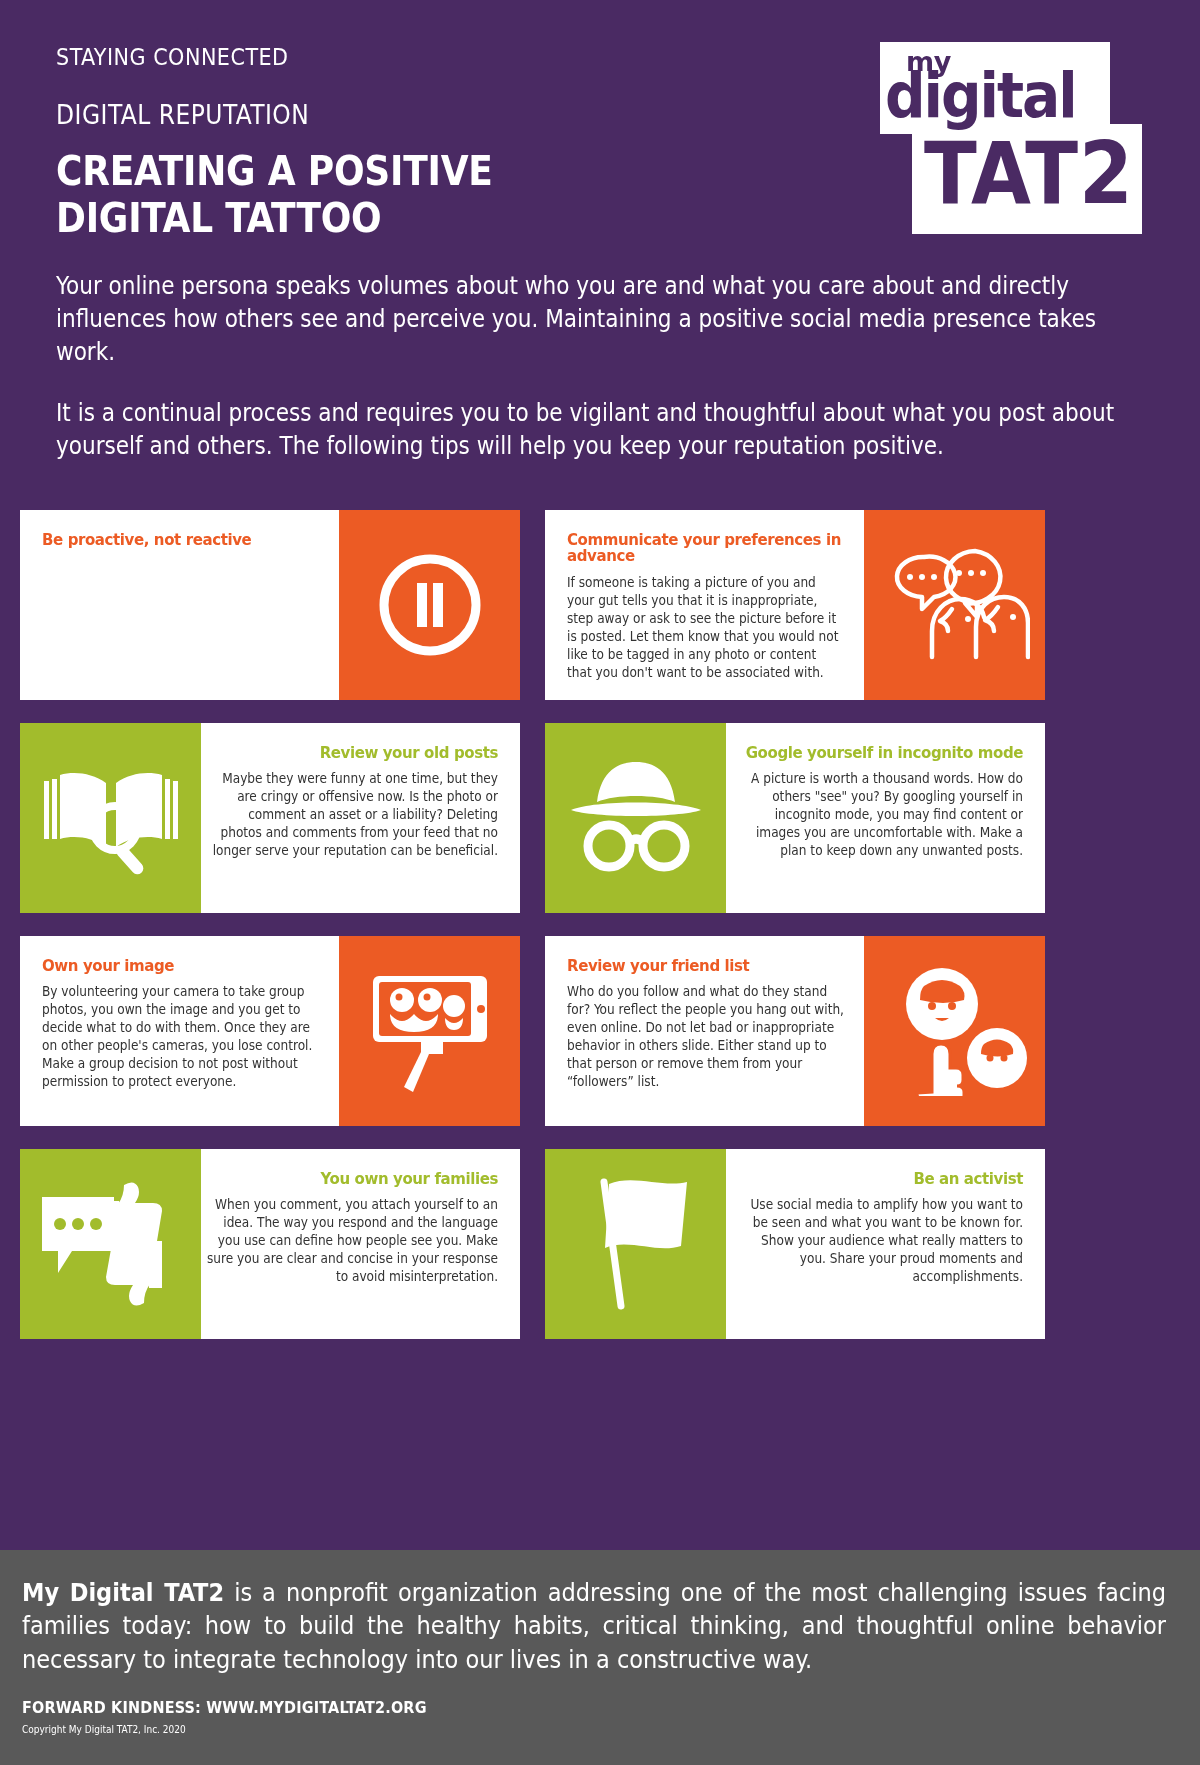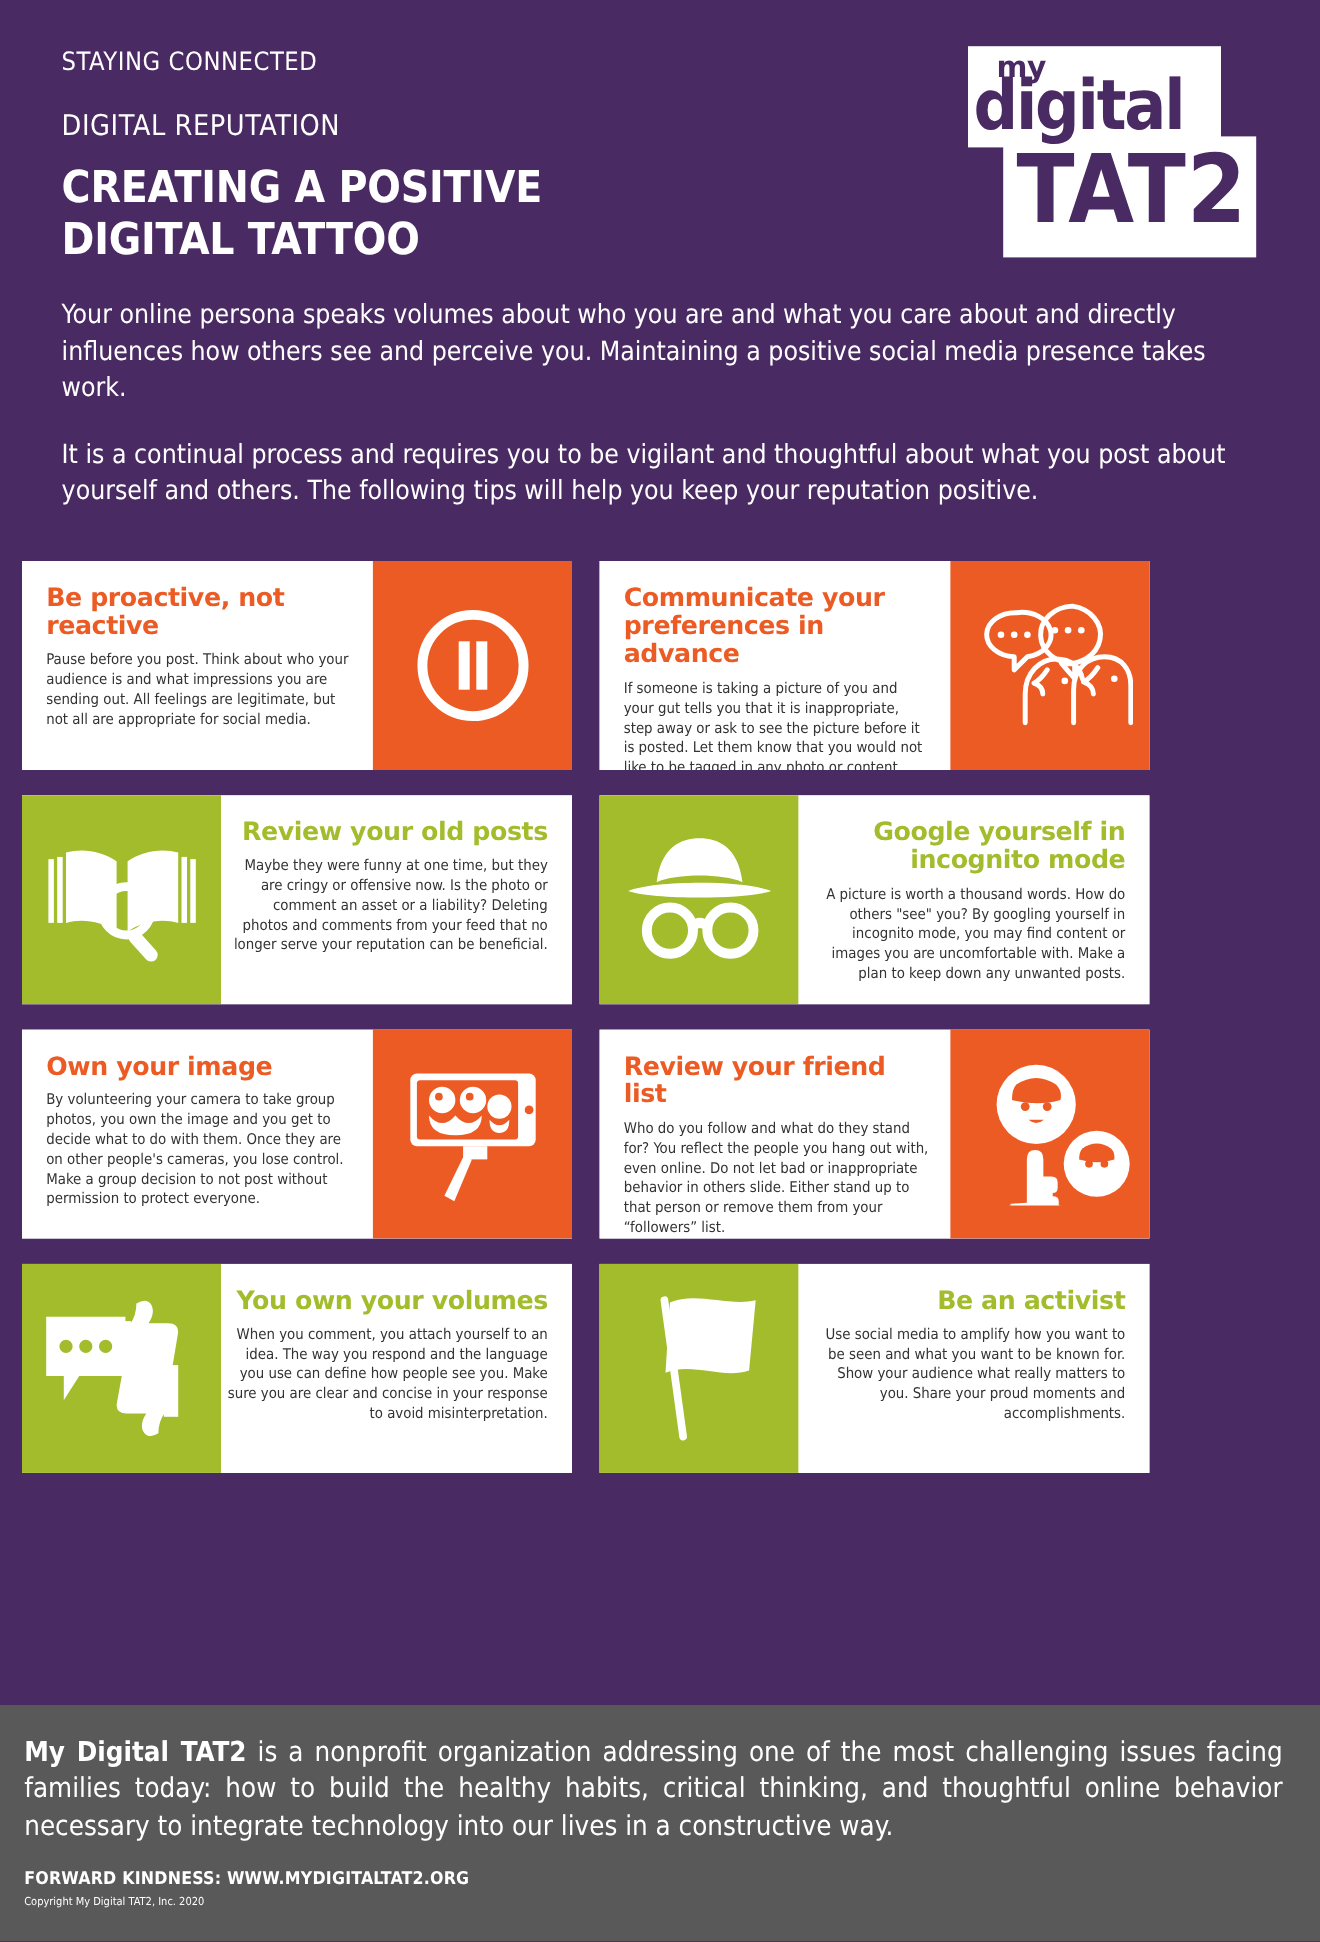--- a/index.html
+++ b/index.html
@@ -135,21 +135,21 @@
   .card-body {
     flex: 1 1 auto;
     background: #ffffff;
     padding: 22px 20px 14px 22px;
     display: flex;
     flex-direction: column;
   }
   .card.rev .card-body { text-align: right; padding: 22px 22px 14px 6px; }
 
   .card-title {
-    font-size: 23px;
+    font-size: 15px;
     font-weight: 700;
     line-height: 1.12;
     margin-bottom: 9px;
     font-family: "DejaVu Sans", "Liberation Sans", sans-serif;
     letter-spacing: -0.4px;
   }
   .card-title.orange { color: #ec5b24; }
   .card-title.green  { color: #a2bc2c; }
 
   .card-text {
@@ -215,21 +215,20 @@
 <div class="intro">
   <p class="first">Your online persona speaks volumes about who you are and what you care about and directly influences how others see and perceive you. Maintaining a positive social media presence takes work.</p>
   <p class="second">It is a continual process and requires you to be vigilant and thoughtful about what you post about yourself and others. The following tips will help you keep your reputation positive.</p>
 </div>
 
 <div class="grid">
 
   <div class="card">
     <div class="card-body">
       <div class="card-title orange">Be proactive, not reactive</div>
-      <div class="card-text">Pause before you post. Think about who your audience is and what impressions you are sending out. All feelings are legitimate, but not all are appropriate for social media.</div>
     </div>
     <div class="card-icon orange">
       <svg width="110" height="110" viewBox="0 0 110 110">
         <circle cx="55" cy="55" r="46" fill="none" stroke="#ffffff" stroke-width="9"></circle>
         <rect x="42" y="33" width="10" height="44" fill="#ffffff"></rect>
         <rect x="58" y="33" width="10" height="44" fill="#ffffff"></rect>
       </svg>
     </div>
   </div>
 
@@ -344,21 +343,21 @@
         </g>
         <g fill="#ffffff" stroke="#ec5b24" stroke-width="3">
           <path d="M52 126 L52 88 q0 -10 9 -10 q9 0 9 10 l0 14 l6 0 q7 0 7 7 l0 5 q0 6 -6 6 q7 0 7 6 l0 3 q0 6 -7 6 l-32 0 q-8 0 -8 -8 z"></path>
         </g>
       </svg>
     </div>
   </div>
 
   <div class="card rev">
     <div class="card-body">
-      <div class="card-title green">You own your volumes</div>
+      <div class="card-title green">You own your families</div>
       <div class="card-text">When you comment, you attach yourself to an idea. The way you respond and the language you use can define how people see you. Make sure you are clear and concise in your response to avoid misinterpretation.</div>
     </div>
     <div class="card-icon green">
       <svg width="150" height="125" viewBox="0 0 150 125">
         <path d="M6 16 L78 16 L78 70 L36 70 L22 92 L22 70 L6 70 Z" fill="#ffffff"></path>
         <g fill="#a2bc2c">
           <circle cx="24" cy="43" r="6"></circle>
           <circle cx="42" cy="43" r="6"></circle>
           <circle cx="60" cy="43" r="6"></circle>
         </g>

